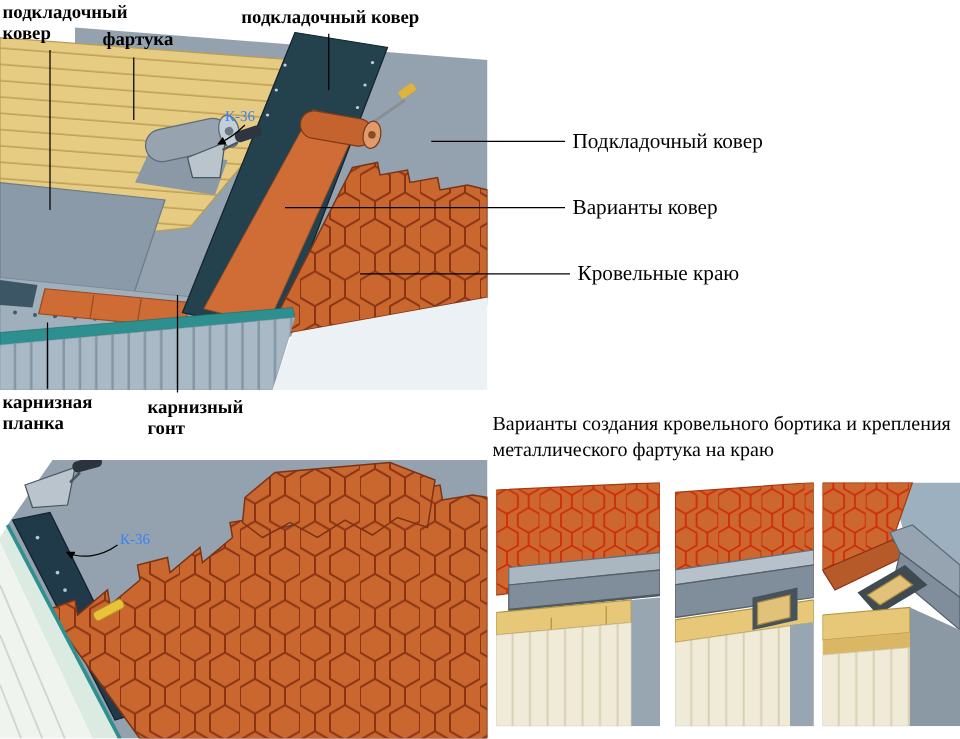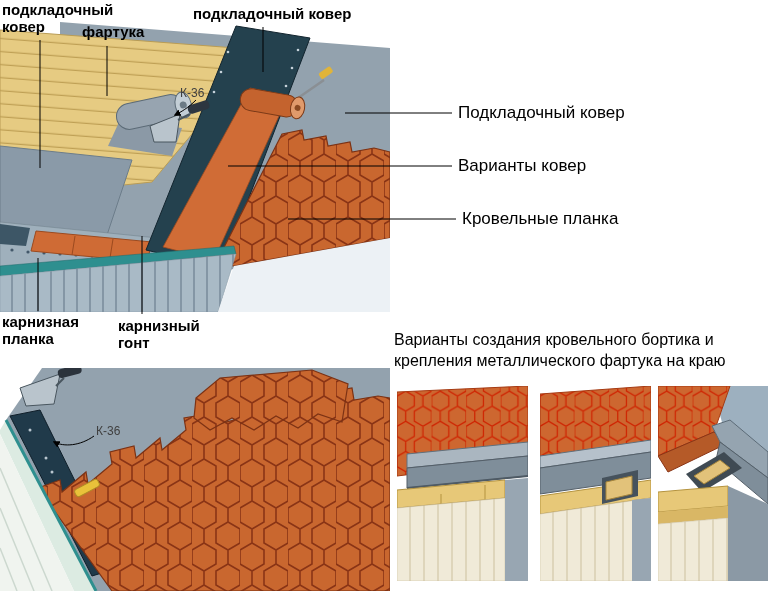--- a/index.html
+++ b/index.html
@@ -1,22 +1,22 @@
 <!DOCTYPE html>
 <html><head>
 <meta charset="utf-8">
 <style>
   html,body{margin:0;padding:0;background:#fff;}
   .canvas{position:relative;width:768px;height:591px;background:#fff;overflow:hidden;
-          font-family:Liberation Sans, sans-serif;color:#000;}
+          font-family:Liberation Serif, serif;color:#000;}
   svg.abs{position:absolute;display:block;}
   .lbl{position:absolute;color:#000;}
   .b15{font-size:15px;font-weight:bold;line-height:1.13;}
   .r17{font-size:17px;line-height:1.1;}
-  .k36{font-size:12px;color:#404040;font-weight:normal;}
+  .k36{font-size:12px;color:#3b82f6;font-weight:normal;}
   .caption{position:absolute;font-size:16px;line-height:1.33;color:#000;}
 </style>
 </head>
 <body>
 
 <div class="canvas">
 
   <svg class="abs" width="0" height="0" style="left:0;top:0" aria-hidden="true">
     <defs>
       <pattern id="pat-hex-dark" width="48" height="42" patternUnits="userSpaceOnUse">
@@ -210,21 +210,21 @@
     </g>
   </svg>
 
   <div class="lbl b15" style="left:2px;top:2px;width:108px">подкладочный ковер</div>
   <div class="lbl b15" style="left:82px;top:24px">фартука</div>
   <div class="lbl b15" style="left:193px;top:6px;width:175px">подкладочный ковер</div>
   <div class="lbl k36" style="left:180px;top:86px">К-36</div>
 
   <div class="lbl r17" style="left:458px;top:104px">Подкладочный ковер</div>
   <div class="lbl r17" style="left:458px;top:157px">Варианты ковер</div>
-  <div class="lbl r17" style="left:462px;top:210px">Кровельные планка</div>
+  <div class="lbl r17" style="left:462px;top:210px">Кровельные краю</div>
 
   <div class="lbl b15" style="left:2px;top:314px;width:88px">карнизная планка</div>
   <div class="lbl b15" style="left:118px;top:318px;width:96px">карнизный гонт</div>
   <div class="lbl k36" style="left:96px;top:424px">К-36</div>
 
   <div class="caption" style="left:394px;top:329px;width:376px">Варианты создания кровельного бортика и крепления металлического фартука на краю</div>
 
 </div>
 
 </body></html>

